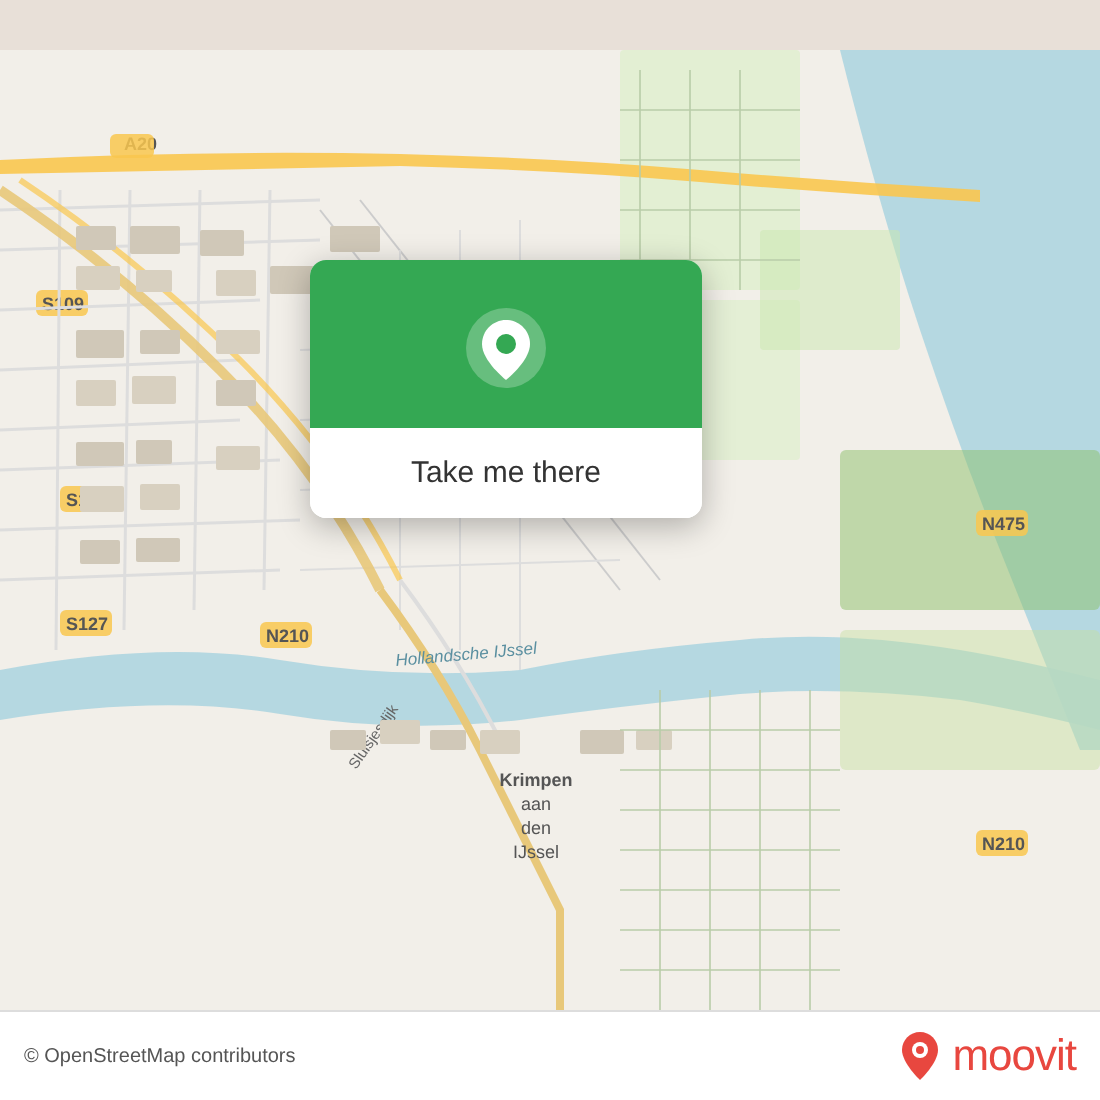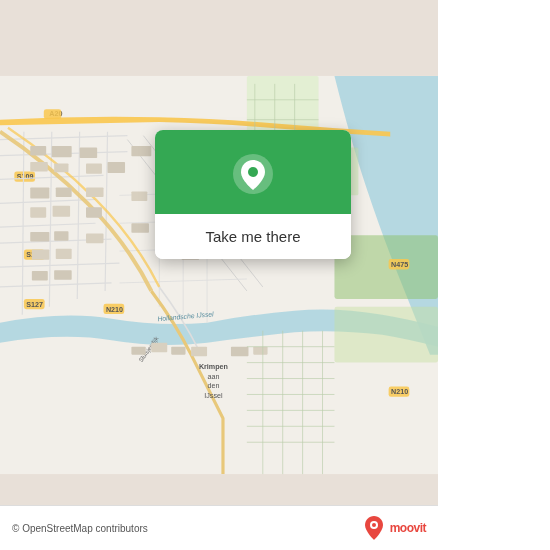--- a/index.html
+++ b/index.html
@@ -6,21 +6,21 @@
     
     body {
       width: 550px;
       height: 550px;
       overflow: hidden;
       font-family: Arial, sans-serif;
       position: relative;
     }
 
     #map-container {
-      width: 438px;
+      width: 550px;
       height: 550px;
       position: relative;
       background-color: #e8e0d8;
       overflow: hidden;
     }
 
     
     #map-bg {
       position: absolute;
       top: 0; left: 0;
@@ -104,22 +104,22 @@
       align-items: center;
       gap: 2px;
     }
 
     #moovit-icon {
       width: 28px;
       height: 28px;
     }
 
     #moovit-text {
-      font-size: 12px;
-      font-weight: bold;
+      font-size: 22px;
+      font-weight: normal;
       color: #e8473f;
       letter-spacing: -0.5px;
     }
   </style>
 </head>
 <body>
 
 <div id="map-container">
 
   <svg id="map-bg" viewBox="0 0 550 500" xmlns="http://www.w3.org/2000/svg">

